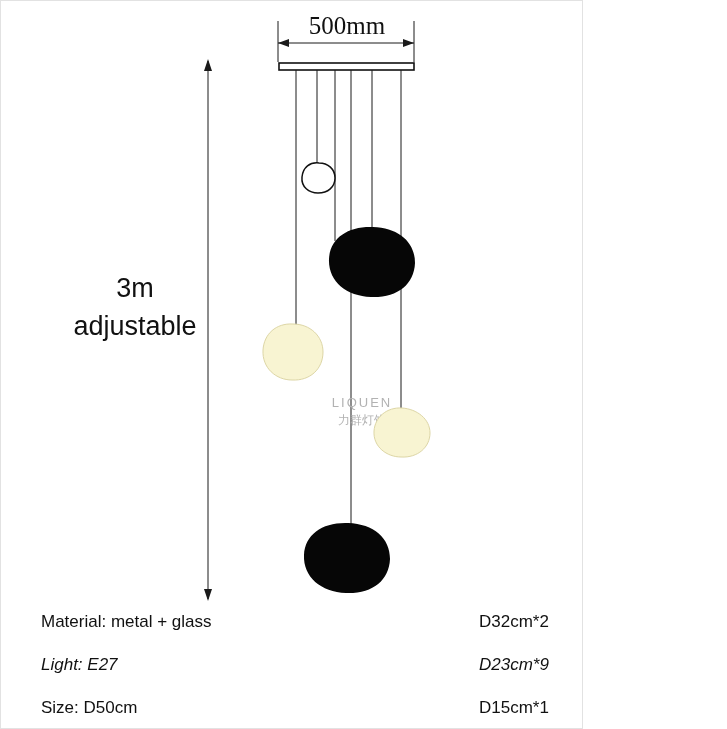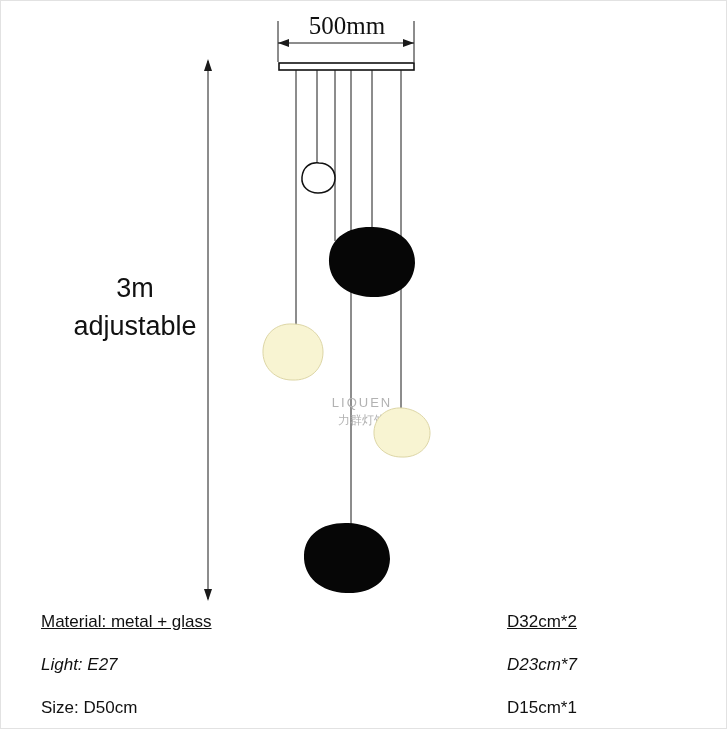--- a/index.html
+++ b/index.html
@@ -1,36 +1,36 @@
 <!DOCTYPE html>
 <html><head>
 <meta charset="utf-8">
 <style>
   html, body { margin: 0; padding: 0; background: #fff; }
   .canvas {
     position: relative;
-    width: 727px;
+    width: 583px;
     height: 729px;
     background: #ffffff;
     border: 1px solid #e2e2e2;
     box-sizing: border-box;
     font-family: "Liberation Sans", sans-serif;
     overflow: hidden;
   }
   .diagram-svg { position: absolute; left: 0; top: 0; }
   .specs { position: absolute; left: 0; top: 0; width: 100%; height: 100%; pointer-events: none; }
   .spec-text {
     position: absolute;
     font-size: 17px;
     color: #111111;
     white-space: nowrap;
   }
   .spec-left { left: 40px; }
-  .spec-right { left: 478px; margin-left: 28px; }
-  .row0 { top: 611px; text-decoration: underline; }
+  .spec-right { left: 478px; }
+  .row0 { top: 611px; }
   .row1 { top: 654px; font-style: italic; }
   .row2 { top: 697px; }
 </style>
 </head>
 <body>
 
 <div class="canvas">
 
   <svg class="diagram-svg" width="727" height="729" viewBox="0 0 727 729">
 
@@ -75,19 +75,19 @@
 
     <path d="M 303 554 C 304 533, 322 521, 347 522 C 373 523, 389 537, 389 558
              C 388 580, 371 593, 345 592 C 320 591, 302 576, 303 554 Z" fill="#060606"></path>
   </svg>
 
   <div class="specs">
     <div class="spec-text spec-left row0">Material: metal + glass</div>
     <div class="spec-text spec-right row0">D32cm*2</div>
 
     <div class="spec-text spec-left row1">Light: E27</div>
-    <div class="spec-text spec-right row1">D23cm*7</div>
+    <div class="spec-text spec-right row1">D23cm*9</div>
 
     <div class="spec-text spec-left row2">Size: D50cm</div>
     <div class="spec-text spec-right row2">D15cm*1</div>
   </div>
 
 </div>
 
 </body></html>

